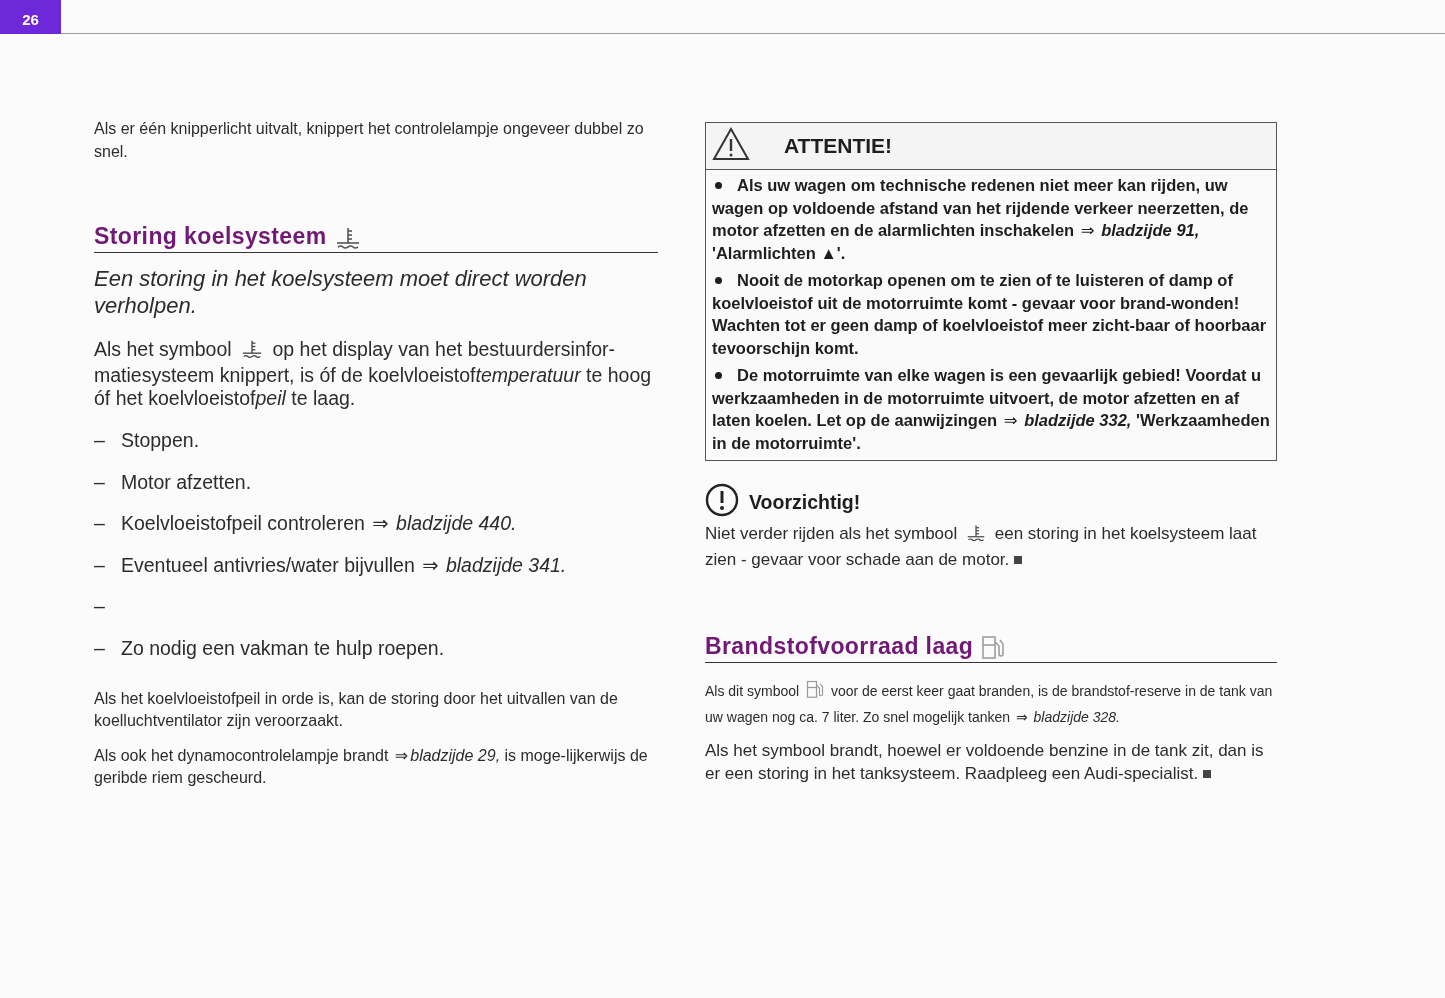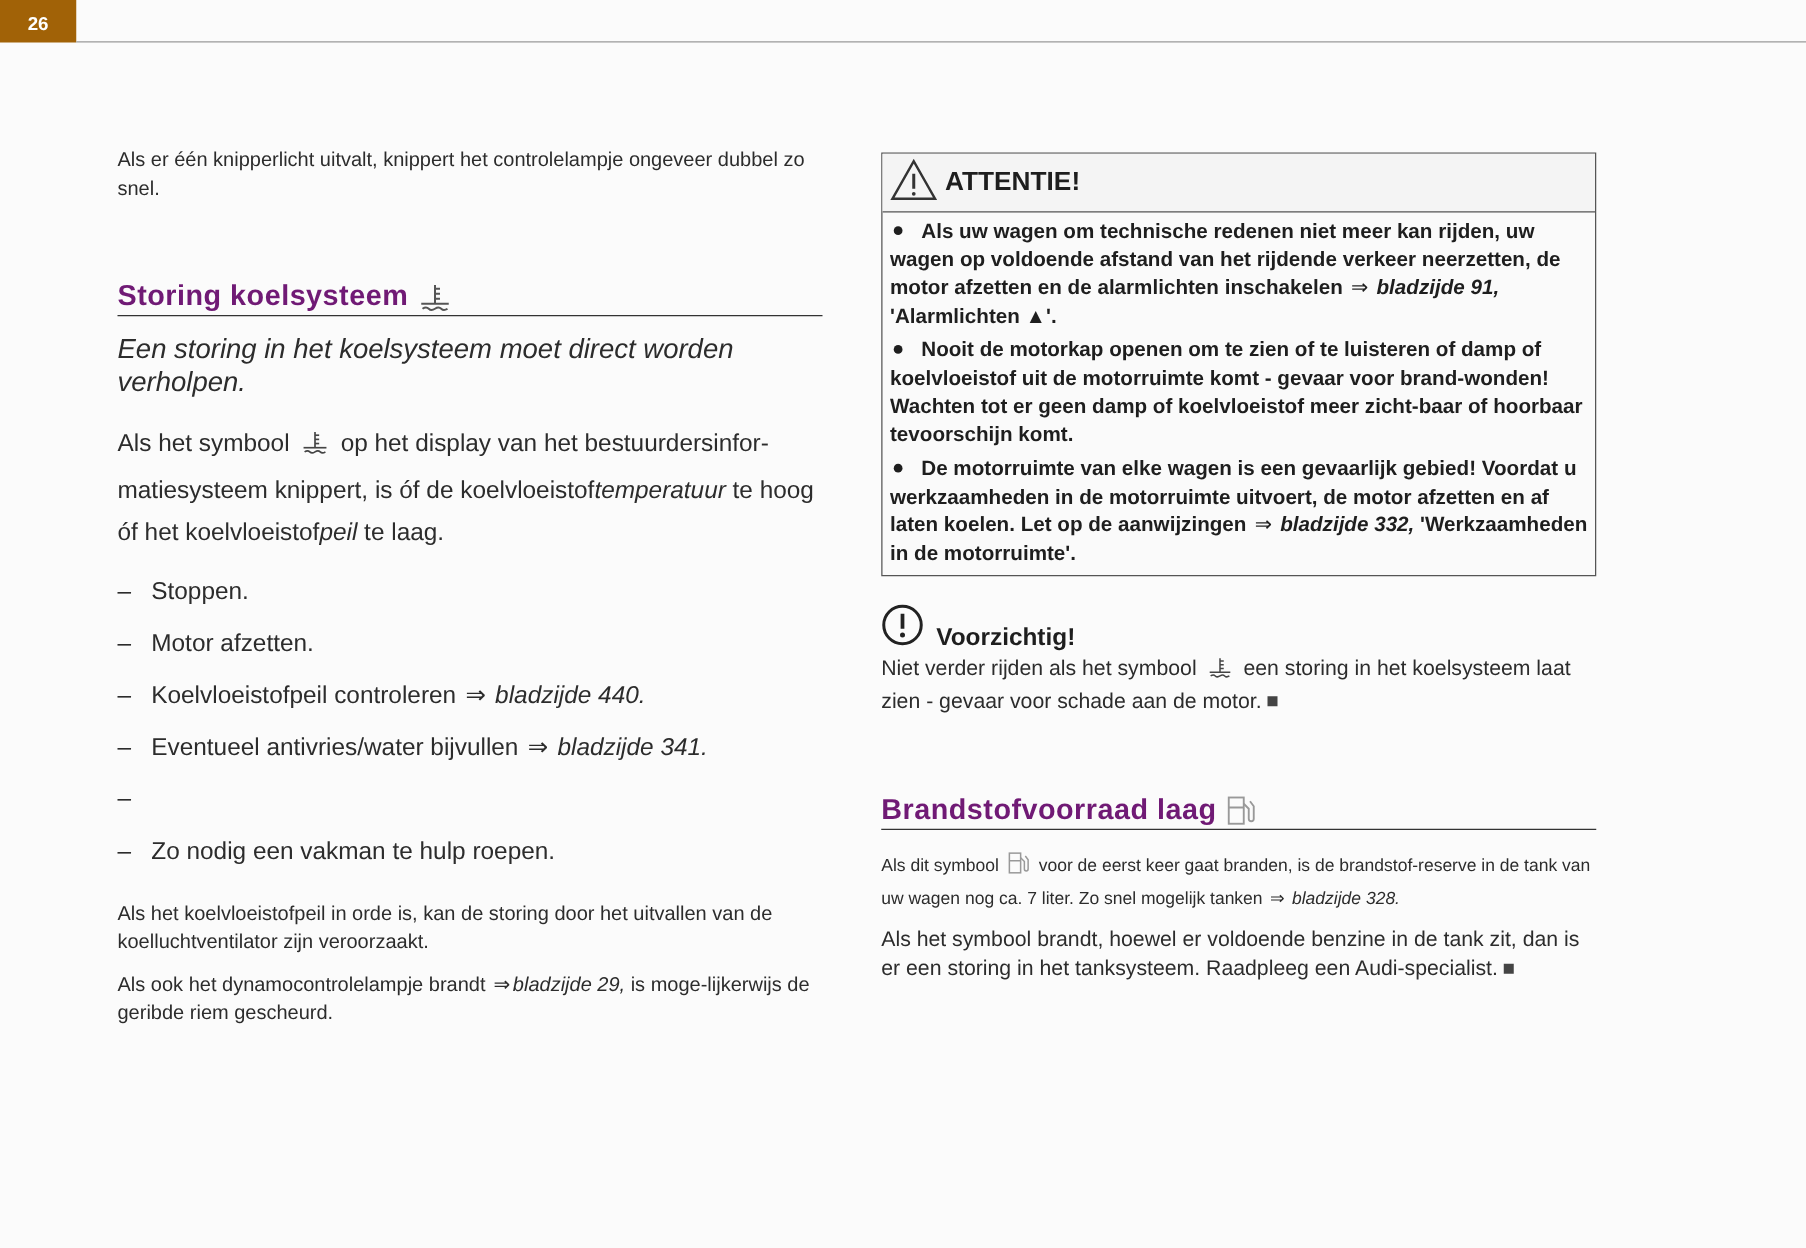--- a/index.html
+++ b/index.html
@@ -5,60 +5,60 @@
   html, body { margin: 0; padding: 0; }
   body {
     width: 1445px; height: 998px; overflow: hidden;
     background: #fbfbfb; color: #2a2a2a;
     font-family: "Liberation Sans", sans-serif;
     position: relative;
   }
   .topbar { position: absolute; left: 0; top: 0; width: 1445px; height: 34px; }
   .page-num {
     position: absolute; left: 0; top: 0; width: 61px; height: 34px;
-    background: #a16207; color: #fff; font-weight: bold; font-size: 15px;
+    background: #6d28d9; color: #fff; font-weight: bold; font-size: 15px;
     text-align: center; line-height: 40px;
   }
   .top-rule { position: absolute; left: 61px; top: 33px; width: 1384px; height: 1px; background: #9a9a9a; }
 
   .col { position: absolute; }
   .col-left { left: 94px; top: 118px; width: 564px; }
   .col-right { left: 705px; top: 122px; width: 572px; }
 
   p { margin: 0; }
   .small { font-size: 16px; line-height: 22.5px; color: #2c2c2c; }
-  .large { font-size: 19.5px; line-height: 34px; color: #2c2c2c; }
+  .large { font-size: 19.5px; line-height: 23px; color: #2c2c2c; }
   .it { font-style: italic; }
   .endmark { display: inline-block; width: 8px; height: 8px; background: #444; margin-left: 5px; vertical-align: 1px; }
   .arrow { font-style: normal; margin: 0 2px; }
 
   .section-heading {
     font-size: 23px; font-weight: bold; color: #701a75; letter-spacing: 0.4px;
     padding-bottom: 2px; border-bottom: 1.5px solid #333; display: flex; align-items: flex-end;
   }
   .section-heading .sym { margin-left: 8px; display: inline-flex; }
   .lead { font-size: 22px; line-height: 27px; font-style: italic; color: #2c2c2c; }
 
   .dash-list { list-style: none; margin: 0; padding: 0; }
   .dash-list li { display: flex; font-size: 19.5px; line-height: 25px; color: #2c2c2c; }
   .dash-list li .dash { width: 27px; flex: 0 0 27px; }
 
   .inline-sym { display: inline-block; vertical-align: -3px; margin: 0 3px; }
 
   .warning-box { border: 1.3px solid #555; background: #fafafa; }
   .warning-head {
     height: 46px; border-bottom: 1.3px solid #555; display: flex; align-items: center;
-    padding-left: 6px; background: #f4f4f4;
+    padding-left: 6px; background: #f4f4f4; gap: 28px;
   }
   .warning-head .title { font-size: 21px; font-weight: bold; color: #1e1e1e; margin-left: 6px; }
   .warning-body { padding: 4px 6px 1px 6px; }
   .warning-body p { font-size: 16.5px; line-height: 22.5px; font-weight: bold; color: #1e1e1e; margin-bottom: 5px; }
   .bullet { display: inline-block; width: 7px; height: 7px; border-radius: 50%; background: #1e1e1e; margin: 0 15px 2px 3px; vertical-align: middle; }
 
-  .caution-head { display: flex; align-items: flex-end; }
+  .caution-head { display: flex; align-items: center; }
   .caution-head .title { font-size: 19.5px; font-weight: bold; color: #1e1e1e; margin-left: 10px; margin-bottom: 0px; }
 </style>
 </head>
 <body>
 
 <div class="topbar">
   <div class="page-num">26</div>
   <div class="top-rule"></div>
 </div>
 

